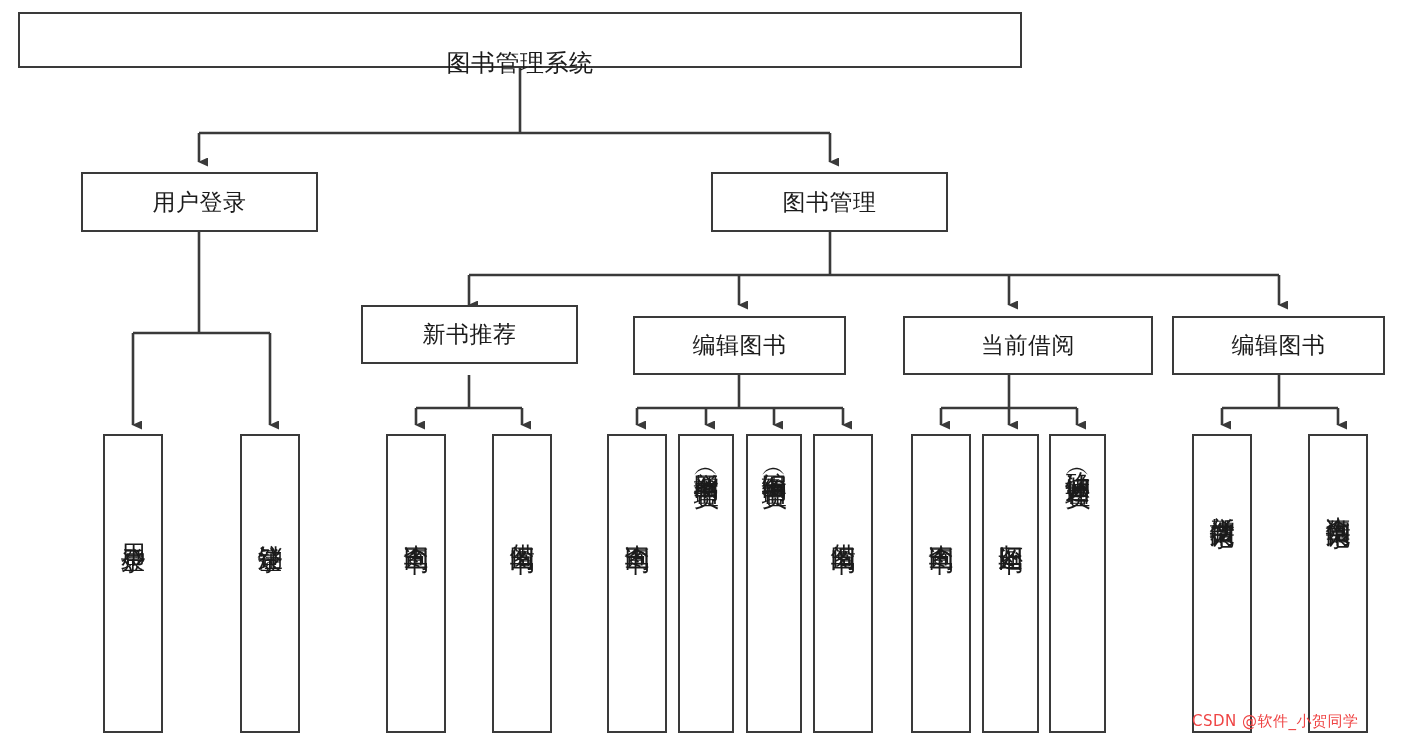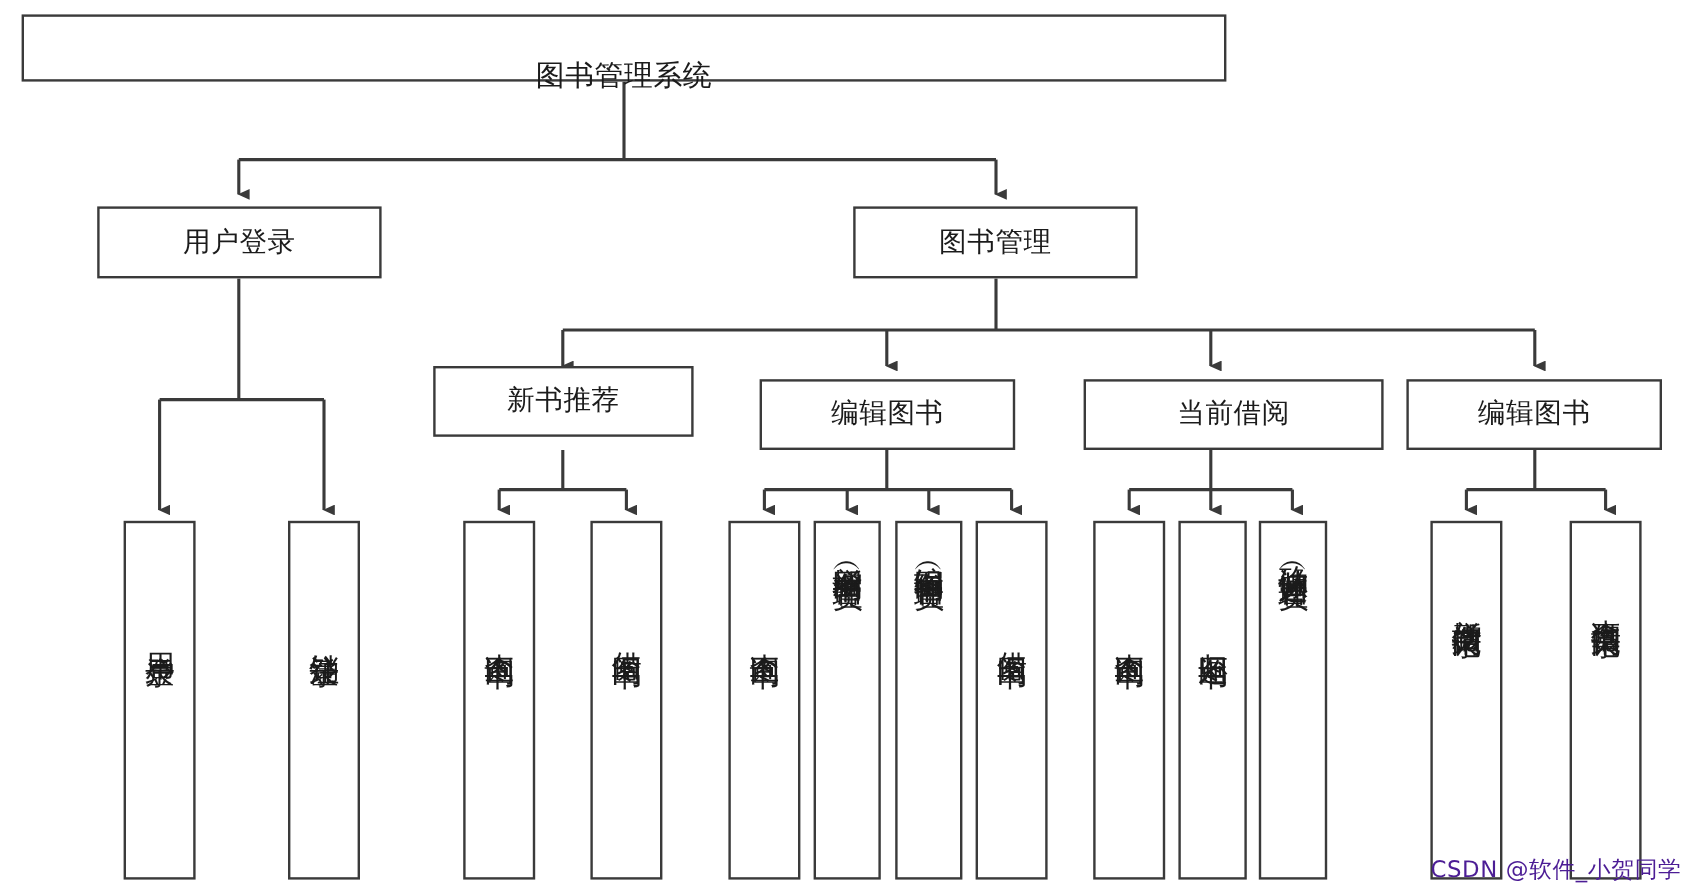--- a/index.html
+++ b/index.html
@@ -69,22 +69,22 @@
     margin-top: 78px;
   }
   .node.vert.midtall .node-label {
     margin-top: 50px;
   }
   .node.vert.tall .node-label {
     margin-top: 6px;
   }
   .watermark {
     position: absolute;
-    font-size: 19px;
-    color: #4c1d95;
+    font-size: 15px;
+    color: #ef4444;
     white-space: nowrap;
     letter-spacing: 0.5px;
   }
 </style>
 </head>
 <body>
 
 <div id="diagram-root">
 
   <svg class="edge-layer" viewBox="0 0 1405 747" width="1405" height="747">

